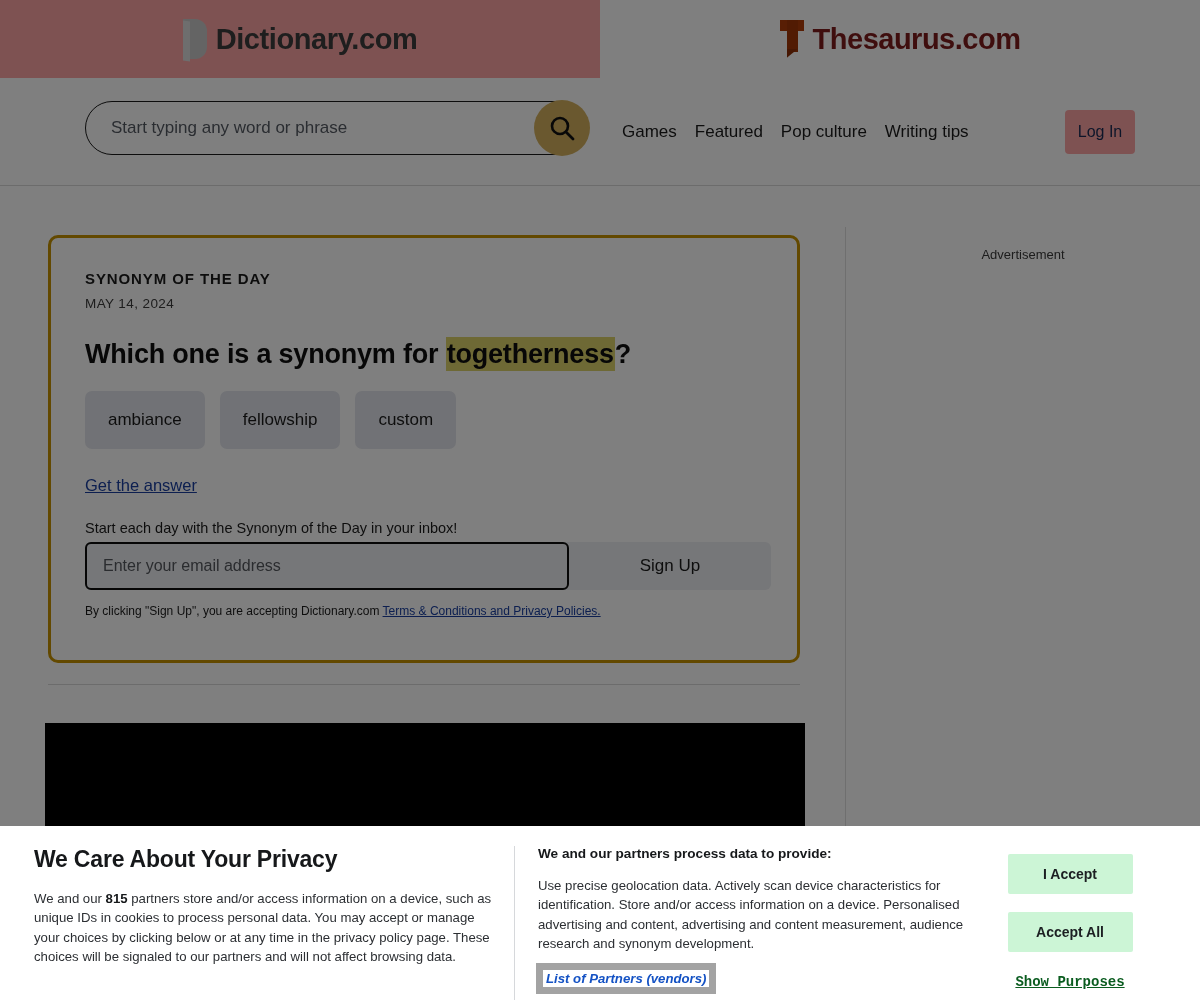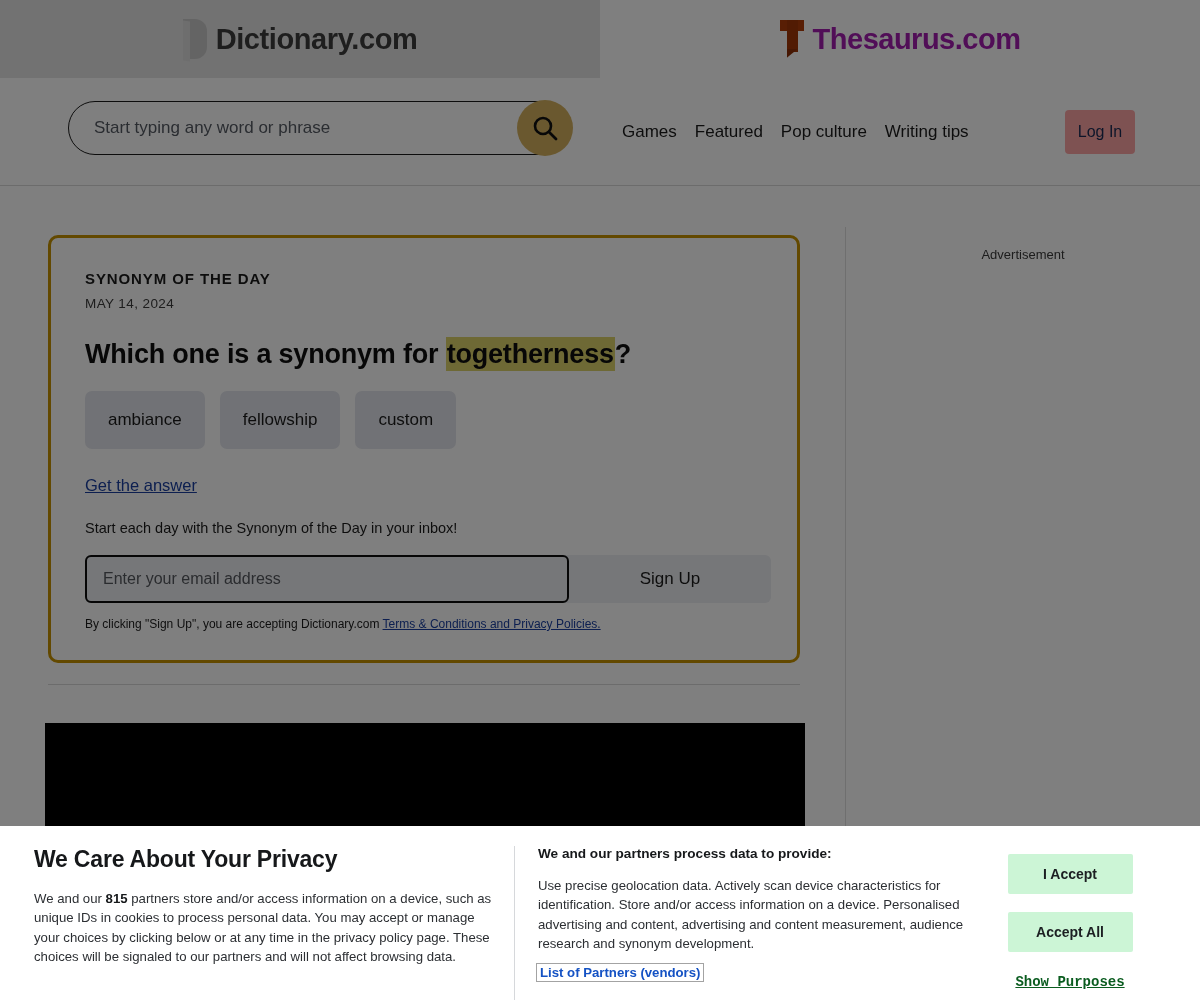--- a/index.html
+++ b/index.html
@@ -36,21 +36,21 @@
     width: 1200px;
     height: 78px;
     background: #ffffff;
     z-index: 5;
   }
   .tab-inactive {
     position: absolute;
     top: 0; left: 0;
     width: 600px;
     height: 78px;
-    background: #e5e5e5;
+    background: #fca5a5;
     display: flex;
     align-items: center;
     justify-content: center;
     cursor: pointer;
   }
   .tab-active {
     position: absolute;
     top: 0; left: 600px;
     width: 600px;
     height: 78px;
@@ -97,37 +97,37 @@
   .thes-mark .fold {
     position: absolute; left: 7px; top: 29px;
     width: 11px; height: 9px;
     background: #8c2f06;
     clip-path: polygon(0 0, 100% 0, 0 100%);
   }
   .thes-word {
     font-size: 29px;
     font-weight: 700;
     letter-spacing: -0.5px;
-    color: #a21caf;
+    color: #7f1d1d;
   }
 
   
   .header-bar {
     position: absolute;
     top: 78px; left: 0;
     width: 1200px;
     height: 108px;
     background: #ffffff;
     border-bottom: 1px solid #d8d8d8;
     z-index: 4;
   }
 
   .search-wrap {
     position: absolute;
-    left: 68px; top: 23px;
+    left: 85px; top: 23px;
     width: 499px; height: 48px;
   }
   .search-field {
     width: 499px; height: 54px;
     border: 1.5px solid #1b1b1b;
     border-radius: 27px;
     background: transparent;
     font-family: "Liberation Sans", sans-serif;
     font-size: 17px;
     color: #1b1b1b;
@@ -244,21 +244,21 @@
     color: #1a3fa0;
     text-decoration: underline;
     cursor: pointer;
   }
   .newsletter-copy {
     margin-top: 25px;
     font-size: 14.5px;
     color: #1b1b1b;
   }
   .signup-row {
-    margin-top: 19px;
+    margin-top: 6px;
     position: relative;
     width: 686px;
     height: 48px;
     background: #eceef2;
     border-radius: 6px;
     display: flex;
     align-items: flex-end;
   }
   .email-field {
     width: 484px;
@@ -372,23 +372,24 @@
     padding-left: 15px;
   }
   .vendors-link {
     display: inline-block;
     margin-top: 9px;
     margin-left: 13px;
     font-size: 13.2px;
     font-weight: 700;
     color: #1452c4;
     text-decoration: none;
-    border: 1px solid #a3a3a3;
+    border: 7px solid #a3a3a3;
     padding: 1px 3px;
     cursor: pointer;
+    font-style: italic;
   }
 
   .pb-right {
     flex: 1;
     display: flex;
     flex-direction: column;
     align-items: center;
     padding-top: 8px;
   }
   .pb-btn {

